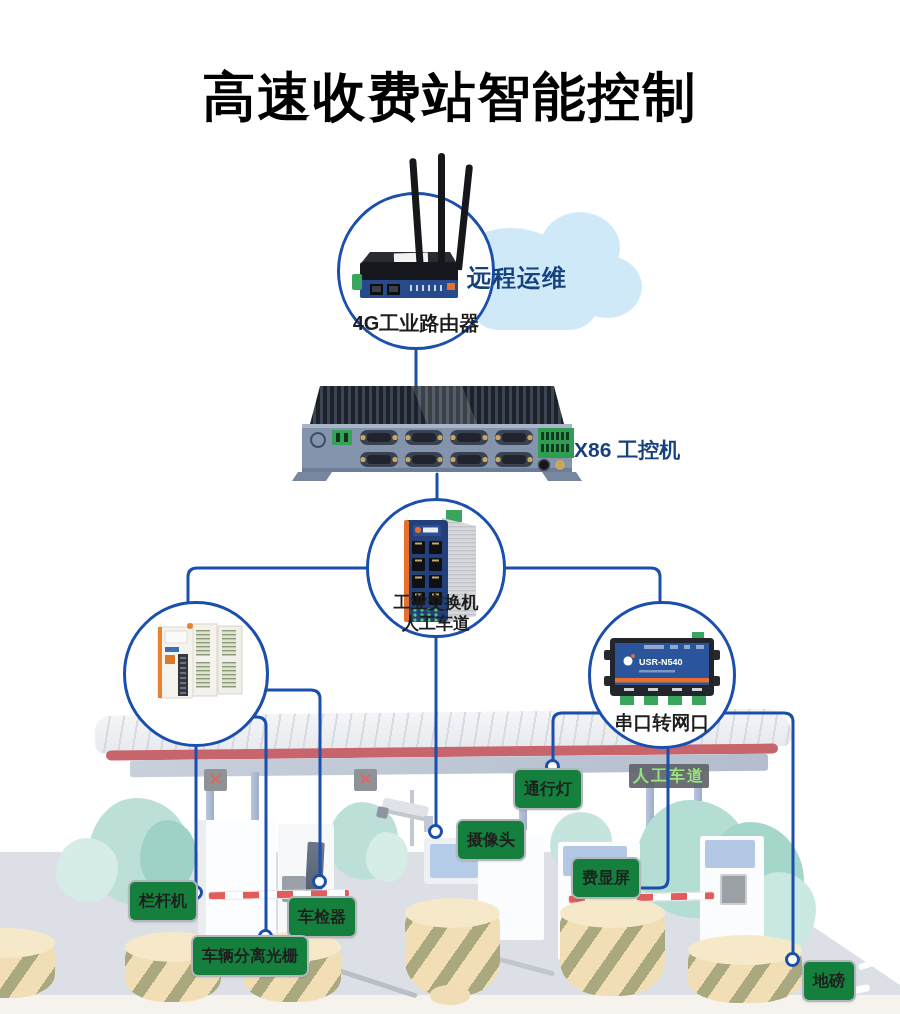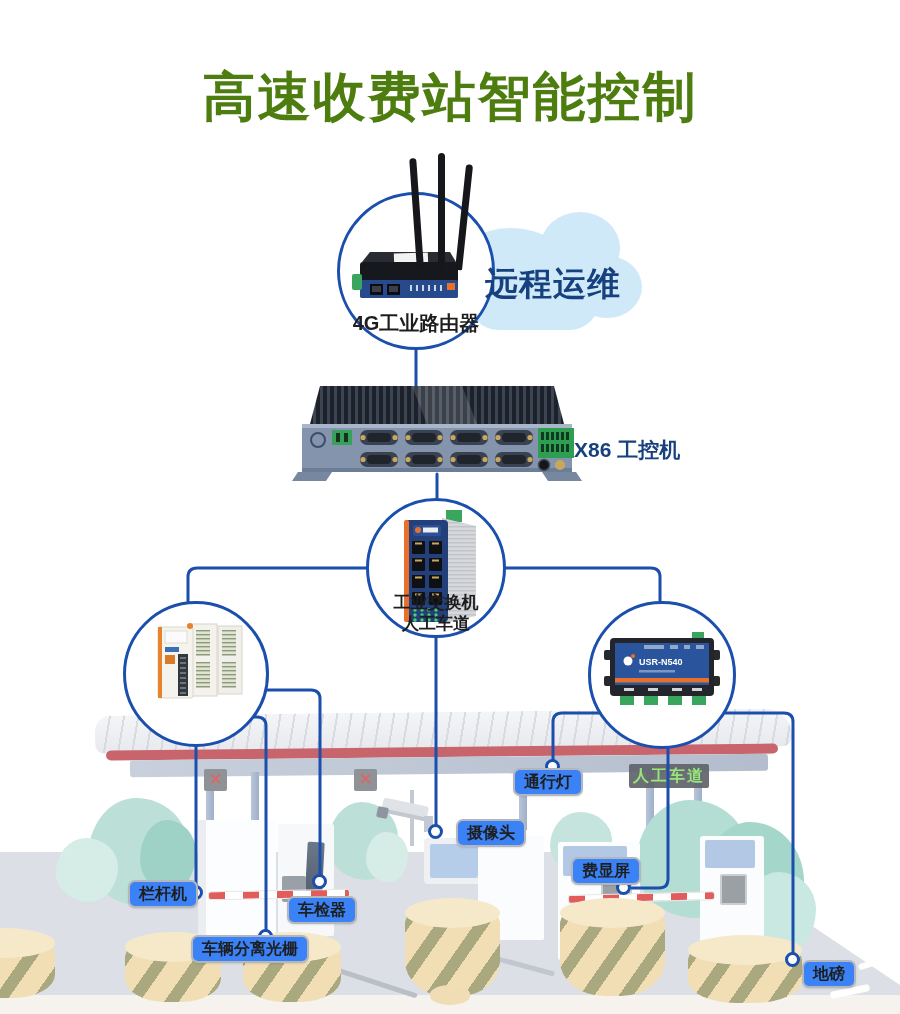--- a/index.html
+++ b/index.html
@@ -1,38 +1,38 @@
 <!DOCTYPE html>
 <html><head>
 <meta charset="utf-8">
 <style>
   html,body{margin:0;padding:0;background:#fff;}
   .stage{position:relative;width:900px;height:1014px;background:#ffffff;overflow:hidden;
          font-family:"Liberation Sans","DejaVu Sans",sans-serif;}
   .abs{position:absolute;}
   .title{position:absolute;left:0;right:0;top:62px;margin:0;text-align:center;
-         font-size:53px;font-weight:900;letter-spacing:2px;color:#4d7c0f;z-index:4;}
+         font-size:53px;font-weight:900;letter-spacing:2px;color:#000000;z-index:4;}
   
   .wires{position:absolute;left:0;top:0;z-index:2;}
   
   .node-circle{position:absolute;background:#fff;border:3px solid #1b4fad;border-radius:50%;
                box-sizing:border-box;z-index:3;}
   .node-cap{position:absolute;z-index:4;font-weight:800;color:#1d1d1f;text-align:center;}
   .navy-label{position:absolute;z-index:4;font-weight:800;color:#16417e;white-space:nowrap;}
   
   .cloud-blob{position:absolute;background:#cfe9f8;border-radius:50%;z-index:2;}
   
   .antenna{position:absolute;background:#16171b;border-radius:4px 4px 2px 2px;z-index:4;
            transform-origin:50% 100%;}
   
   .device{position:absolute;z-index:3;}
   
   .scene{position:absolute;left:0;top:0;width:900px;height:1014px;z-index:1;}
-  .tag{position:absolute;background:#3b82f6;border:2px solid #b3b7bd;border-radius:7px;
-       padding:1px 9px;font-size:16px;font-weight:700;color:#1e1e1e;z-index:5;
+  .tag{position:absolute;background:#15803d;border:2px solid #b3b7bd;border-radius:7px;
+       padding:8px 9px;font-size:16px;font-weight:700;color:#1e1e1e;z-index:5;
        white-space:nowrap;box-shadow:0 1px 2px rgba(0,0,0,.10);line-height:22px;}
   .dot{position:absolute;width:9px;height:9px;background:#fff;border:3px solid #1b4fad;
        border-radius:50%;z-index:5;}
   .xsign{position:absolute;width:23px;height:22px;background:#8f9297;border-radius:2px;
          color:#e4635f;font-weight:900;font-size:17px;line-height:22px;text-align:center;}
   .lanesign{position:absolute;width:80px;height:24px;background:rgba(95,99,105,.92);
             border-radius:2px;color:#97e57d;font-weight:700;font-size:16px;letter-spacing:2px;
             line-height:24px;text-align:center;}
   .pillar{position:absolute;width:8px;background:linear-gradient(90deg,#b9c5d9,#9fafca);}
   .bush{position:absolute;border-radius:48% 52% 46% 54%/55% 45% 55% 45%;}
@@ -159,21 +159,21 @@
       <path d="M668 741 V879 Q668 888 659 888 H632"></path>
       <path d="M725 713 H784 Q793 713 793 722 V953"></path>
     </g>
   </svg>
 
   <div class="cloud-blob" style="left:452px;top:228px;width:118px;height:84px;"></div>
   <div class="cloud-blob" style="left:540px;top:212px;width:80px;height:72px;"></div>
   <div class="cloud-blob" style="left:572px;top:256px;width:70px;height:62px;"></div>
   <div class="cloud-blob" style="left:432px;top:252px;width:72px;height:62px;"></div>
   <div class="cloud-blob" style="left:468px;top:268px;width:132px;height:62px;border-radius:40px;"></div>
-  <div class="navy-label" style="left:467px;top:262px;font-size:33px;letter-spacing:1px;z-index:4;margin-left:18px;">远程运维</div>
+  <div class="navy-label" style="left:467px;top:262px;font-size:24px;letter-spacing:1px;z-index:4;">远程运维</div>
 
   <div class="antenna" style="left:417px;top:158px;width:7px;height:112px;transform:rotate(-4deg);"></div>
   <div class="antenna" style="left:438px;top:153px;width:7px;height:118px;"></div>
   <div class="antenna" style="left:455px;top:164px;width:7px;height:106px;transform:rotate(6deg);"></div>
 
   <div class="node-circle" style="left:337px;top:192px;width:158px;height:158px;"></div>
   <svg class="device" style="left:352px;top:248px;" width="118" height="64" viewBox="0 0 118 64">
     <polygon points="10,14 104,14 98,4 18,4" fill="#2a2c33"></polygon>
     <rect x="42" y="5" width="34" height="12" fill="#f2f2f2" transform="rotate(-2 59 11)"></rect>
     <rect x="8" y="14" width="98" height="36" rx="3" fill="#17181d"></rect>
@@ -387,20 +387,21 @@
       <rect x="68" y="56" width="10" height="3"></rect>
         <rect x="88" y="56" width="10" height="3"></rect>
     </g>
     <g fill="#3aa55c">
       <rect x="16" y="64" width="14" height="9"></rect>
         <rect x="40" y="64" width="14" height="9"></rect>
       <rect x="64" y="64" width="14" height="9"></rect>
         <rect x="88" y="64" width="14" height="9"></rect>
     </g>
   </svg>
+  <div class="node-cap" style="left:588px;width:148px;top:710px;font-size:19px;">串口转网口</div>
 
   <div class="dot" style="left:428px;top:824px;"></div>
   <div class="dot" style="left:188px;top:885px;"></div>
   <div class="dot" style="left:312px;top:874px;"></div>
   <div class="dot" style="left:258px;top:929px;"></div>
   <div class="dot" style="left:545px;top:759px;"></div>
   <div class="dot" style="left:616px;top:880px;"></div>
   <div class="dot" style="left:785px;top:952px;"></div>
 
   <div class="tag" style="left:513px;top:768px;">通行灯</div>

